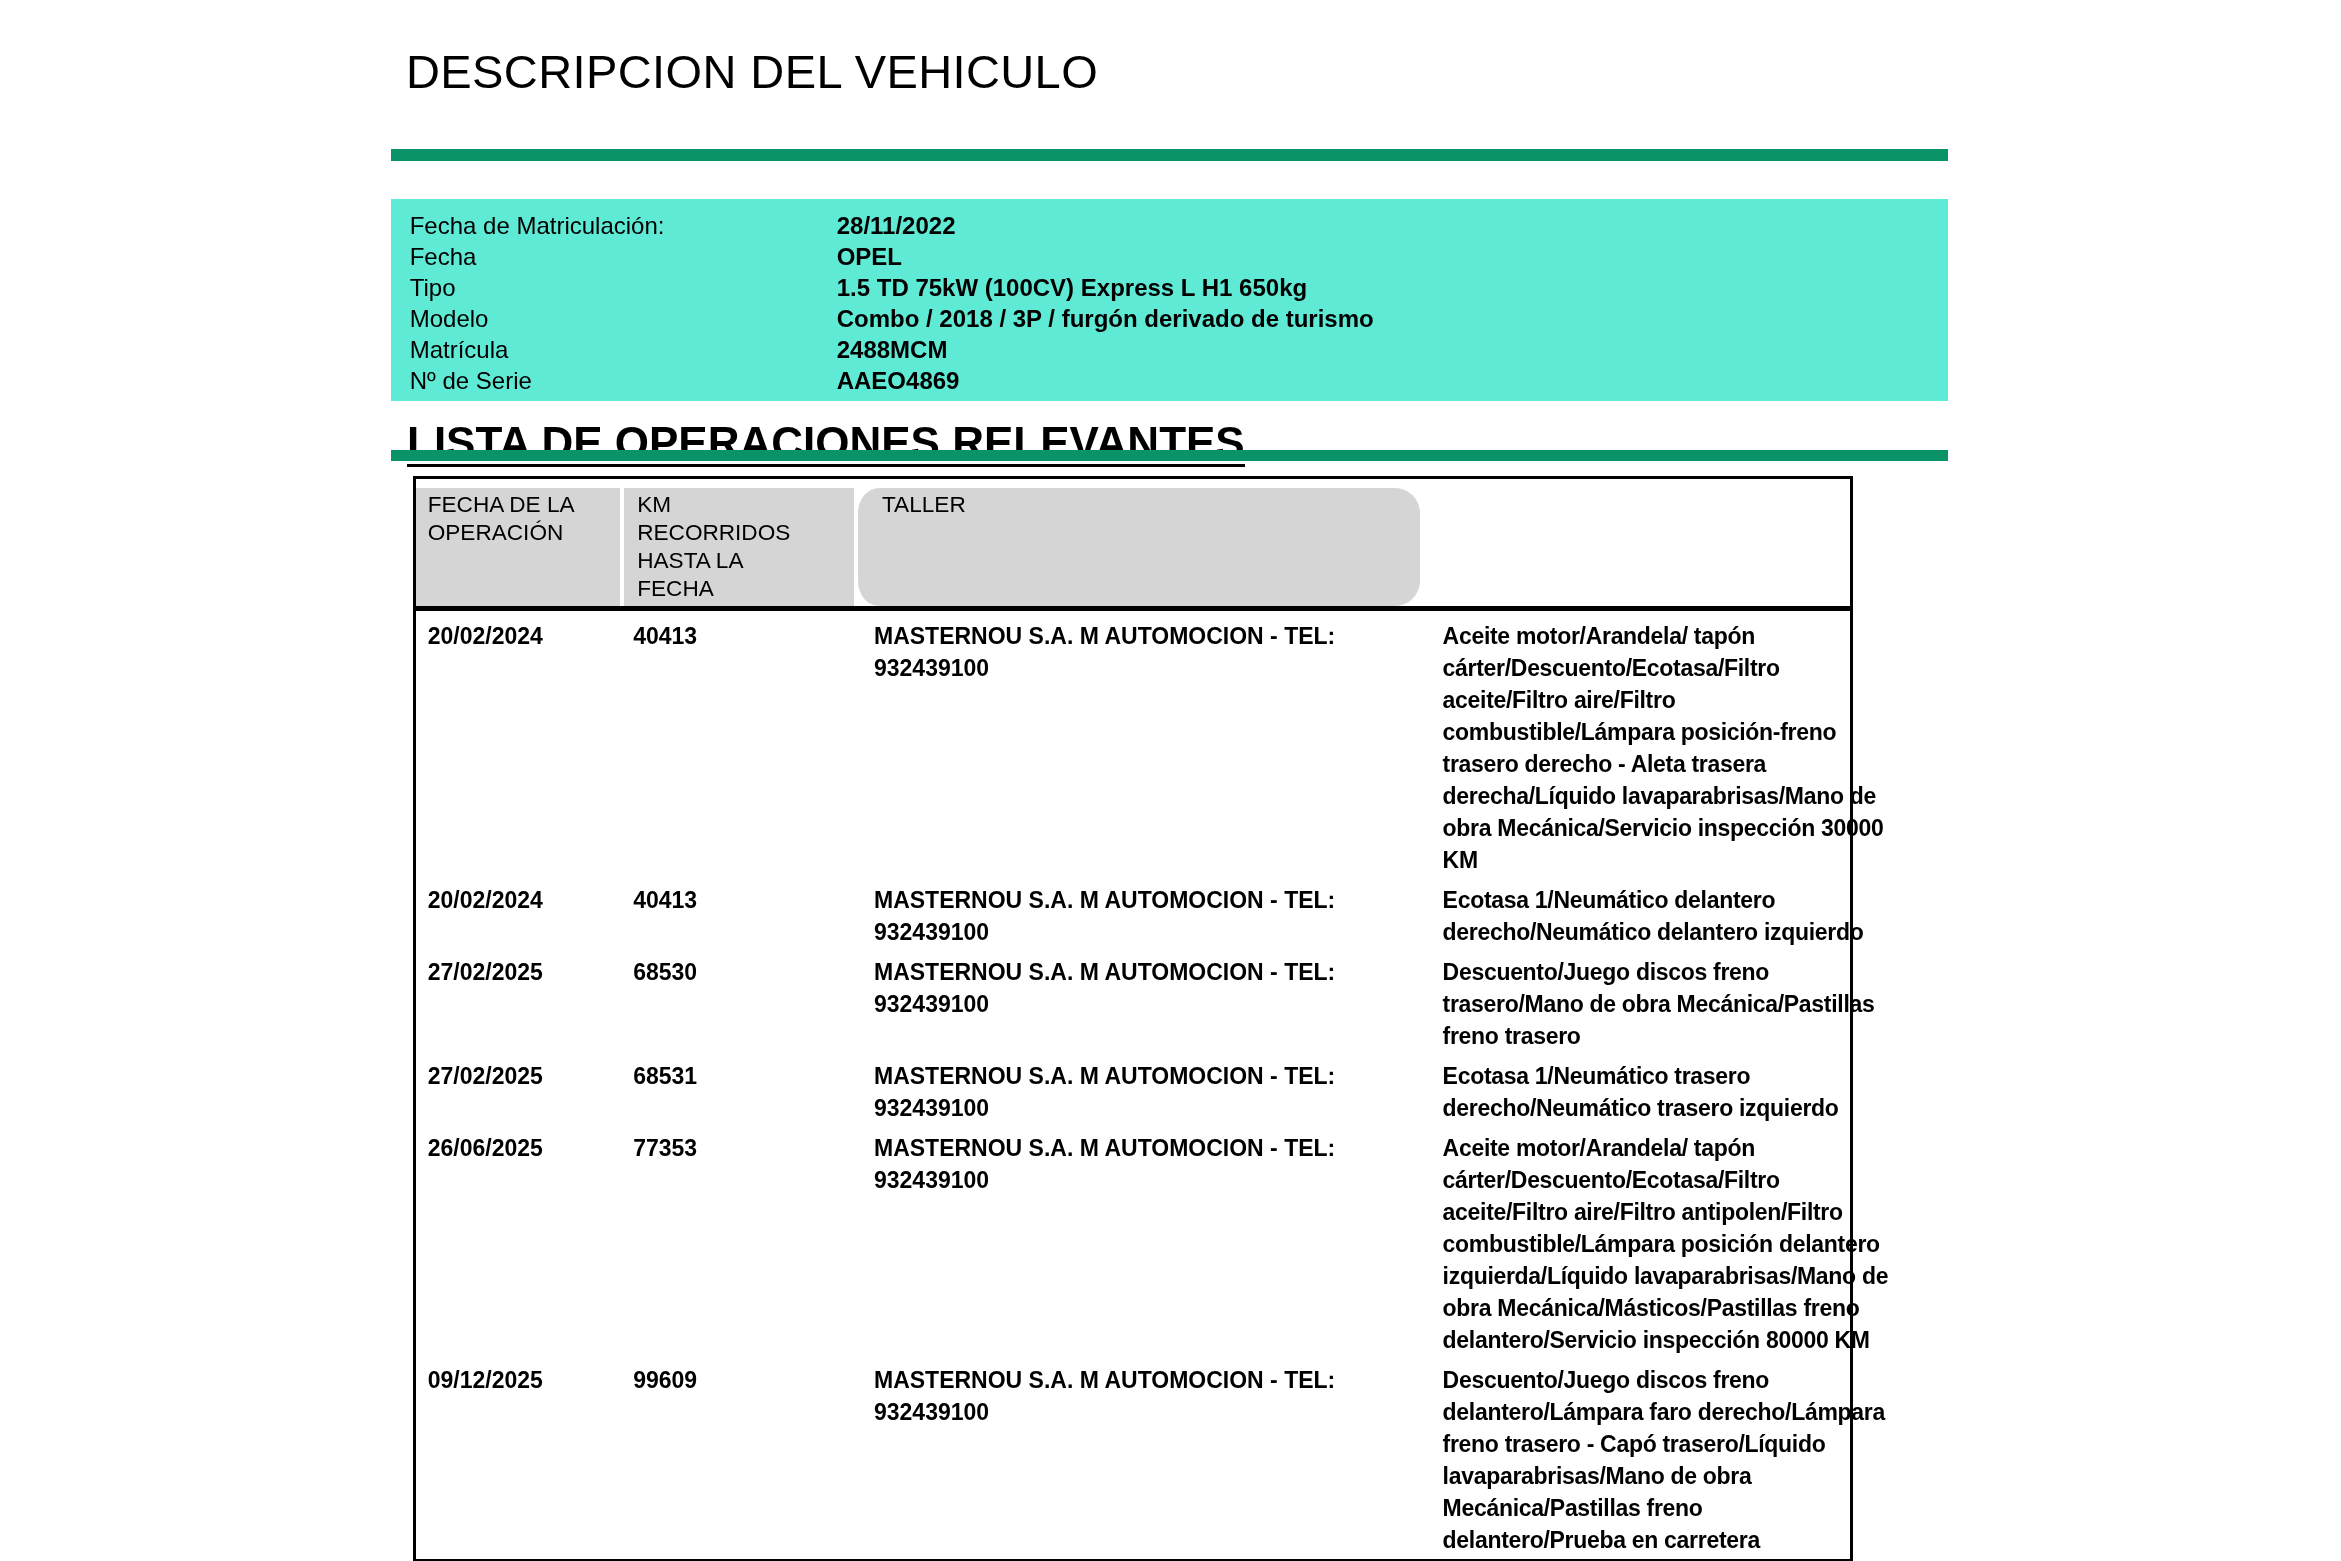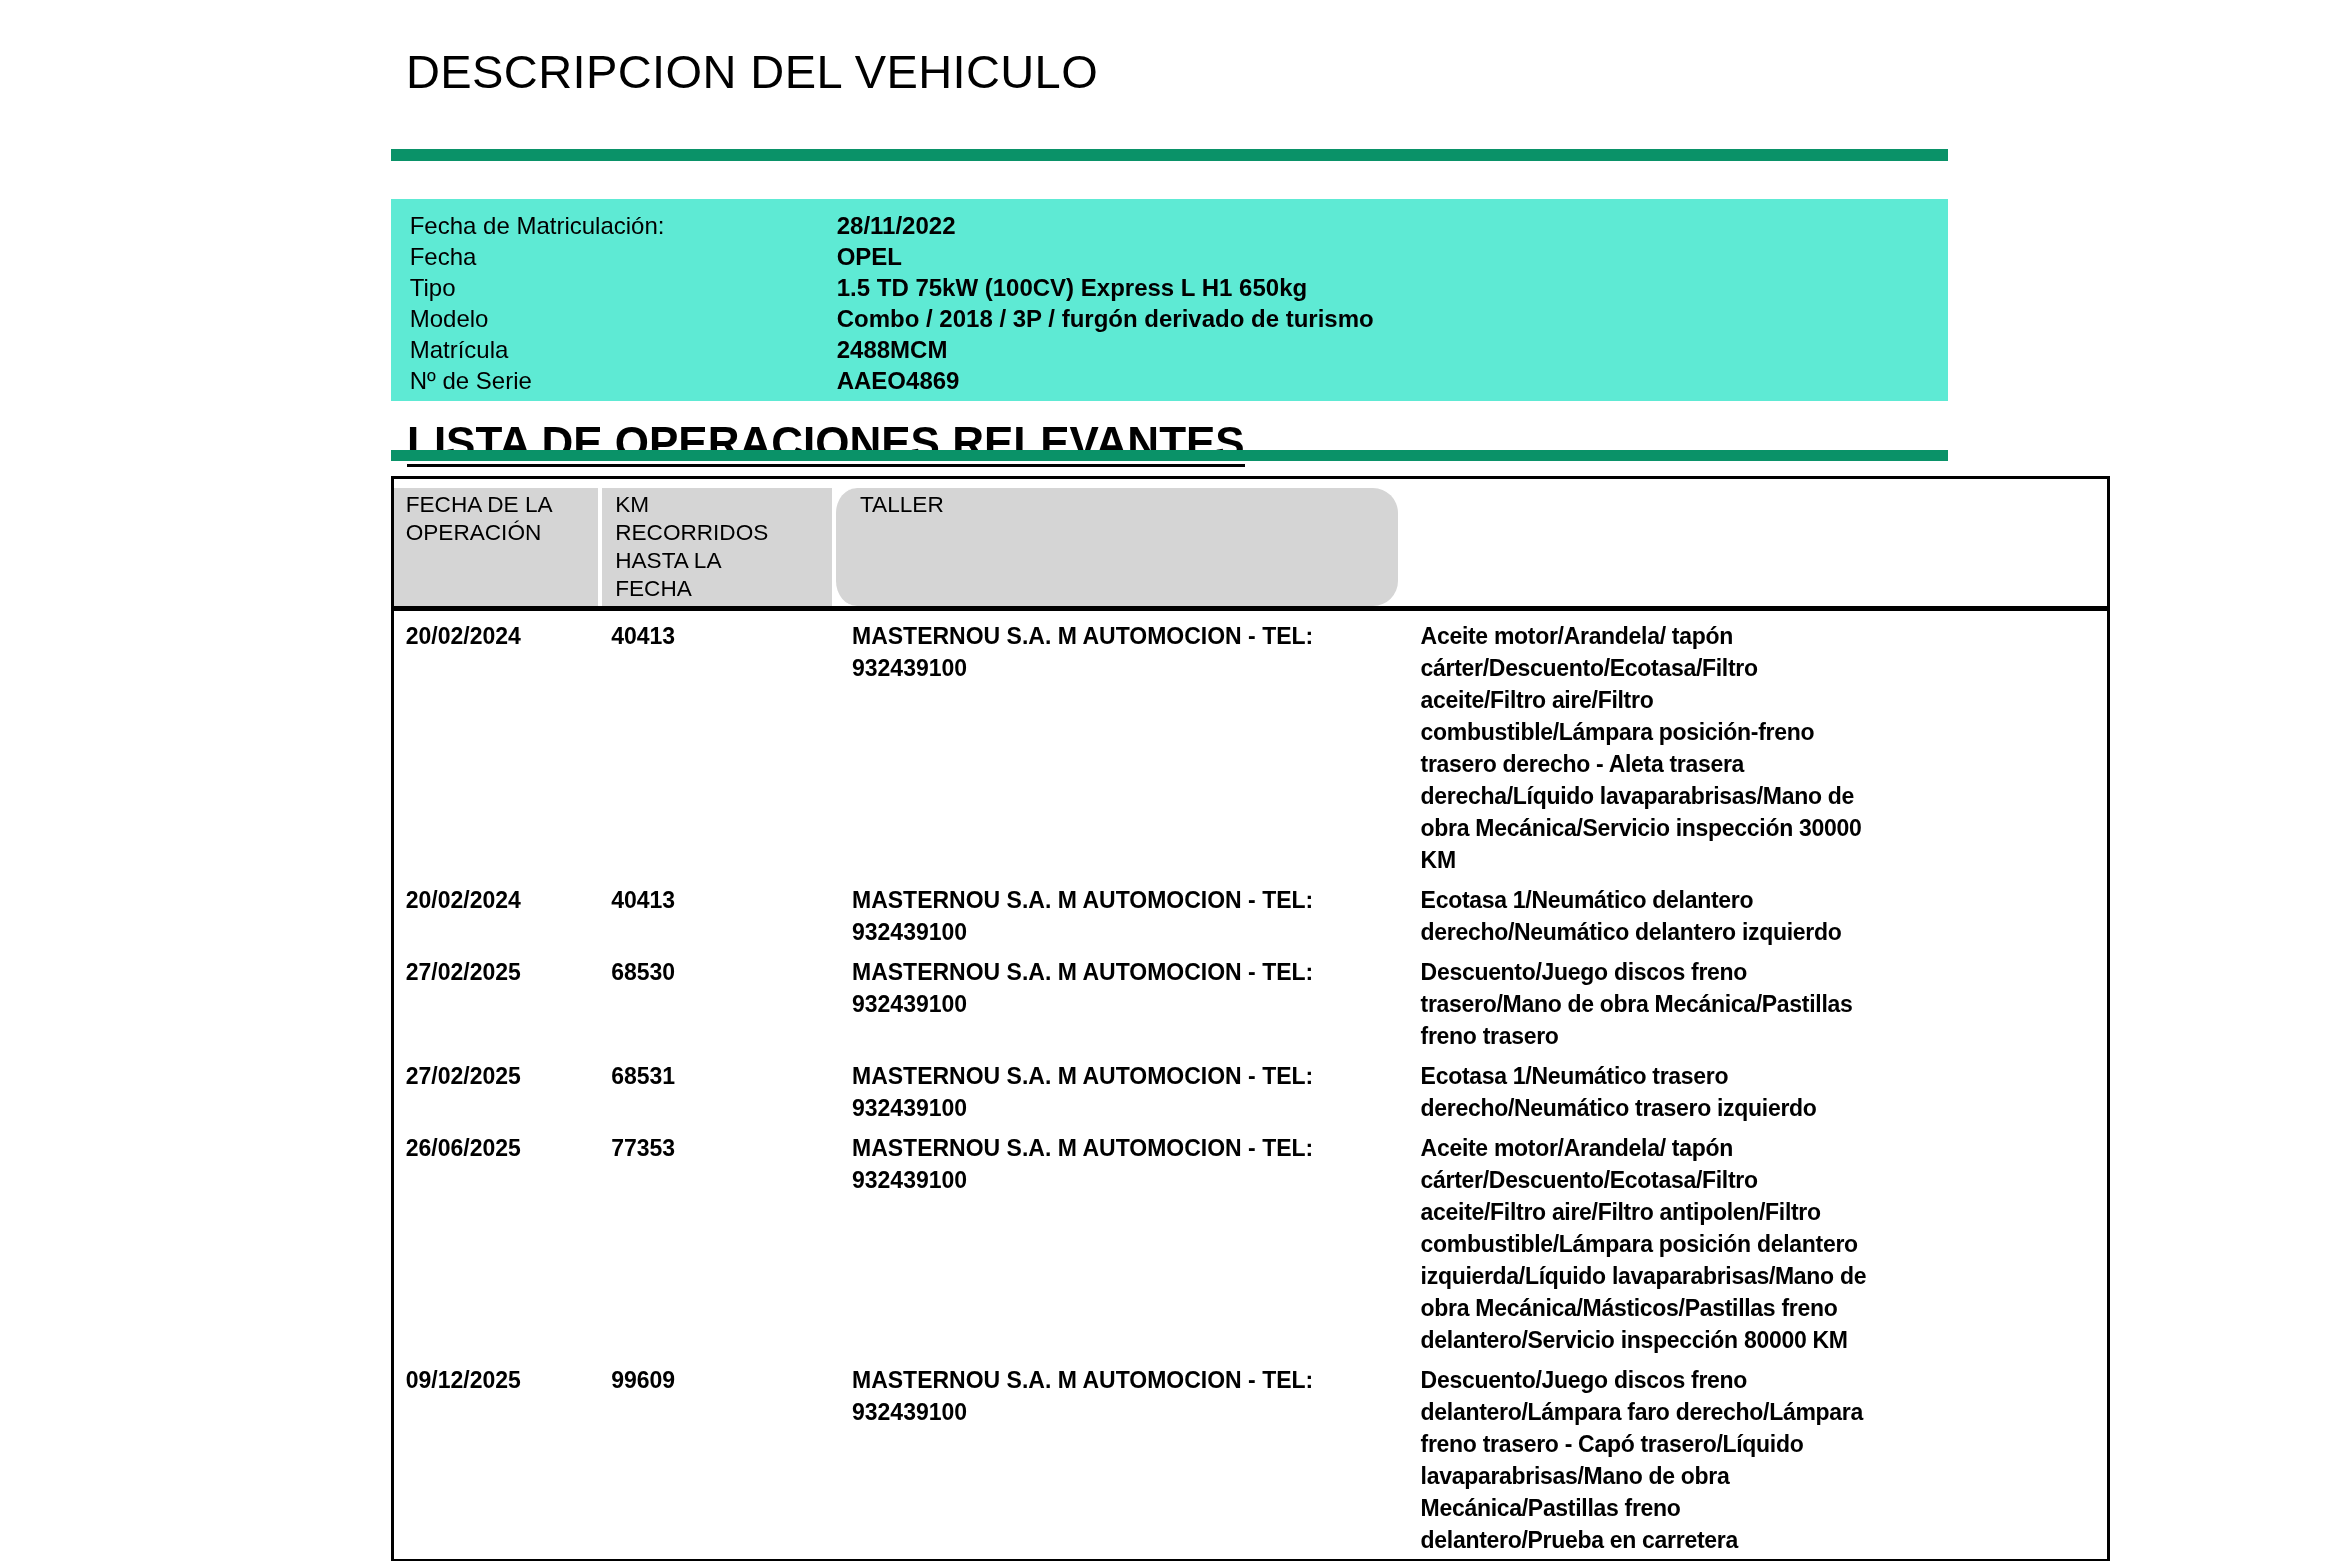--- a/index.html
+++ b/index.html
@@ -58,23 +58,23 @@
     white-space: nowrap;
   }
   .ops-heading .underlined {
     display: inline-block;
     border-bottom: 3.1px solid #000;
     padding-bottom: 3.9px;
   }
 
   .ops-table {
     position: absolute;
-    left: 391px;
+    left: 413px;
     top: 476px;
-    width: 1719px;
+    width: 1440px;
     border: 3.9px solid #000;
     box-sizing: border-box;
     background: #fff;
   }
   .ops-head {
     padding-top: 8.6px;
     border-bottom: 5.4px solid #000;
     display: grid;
     grid-template-columns: 204px 234px 566px 545px;
   }

